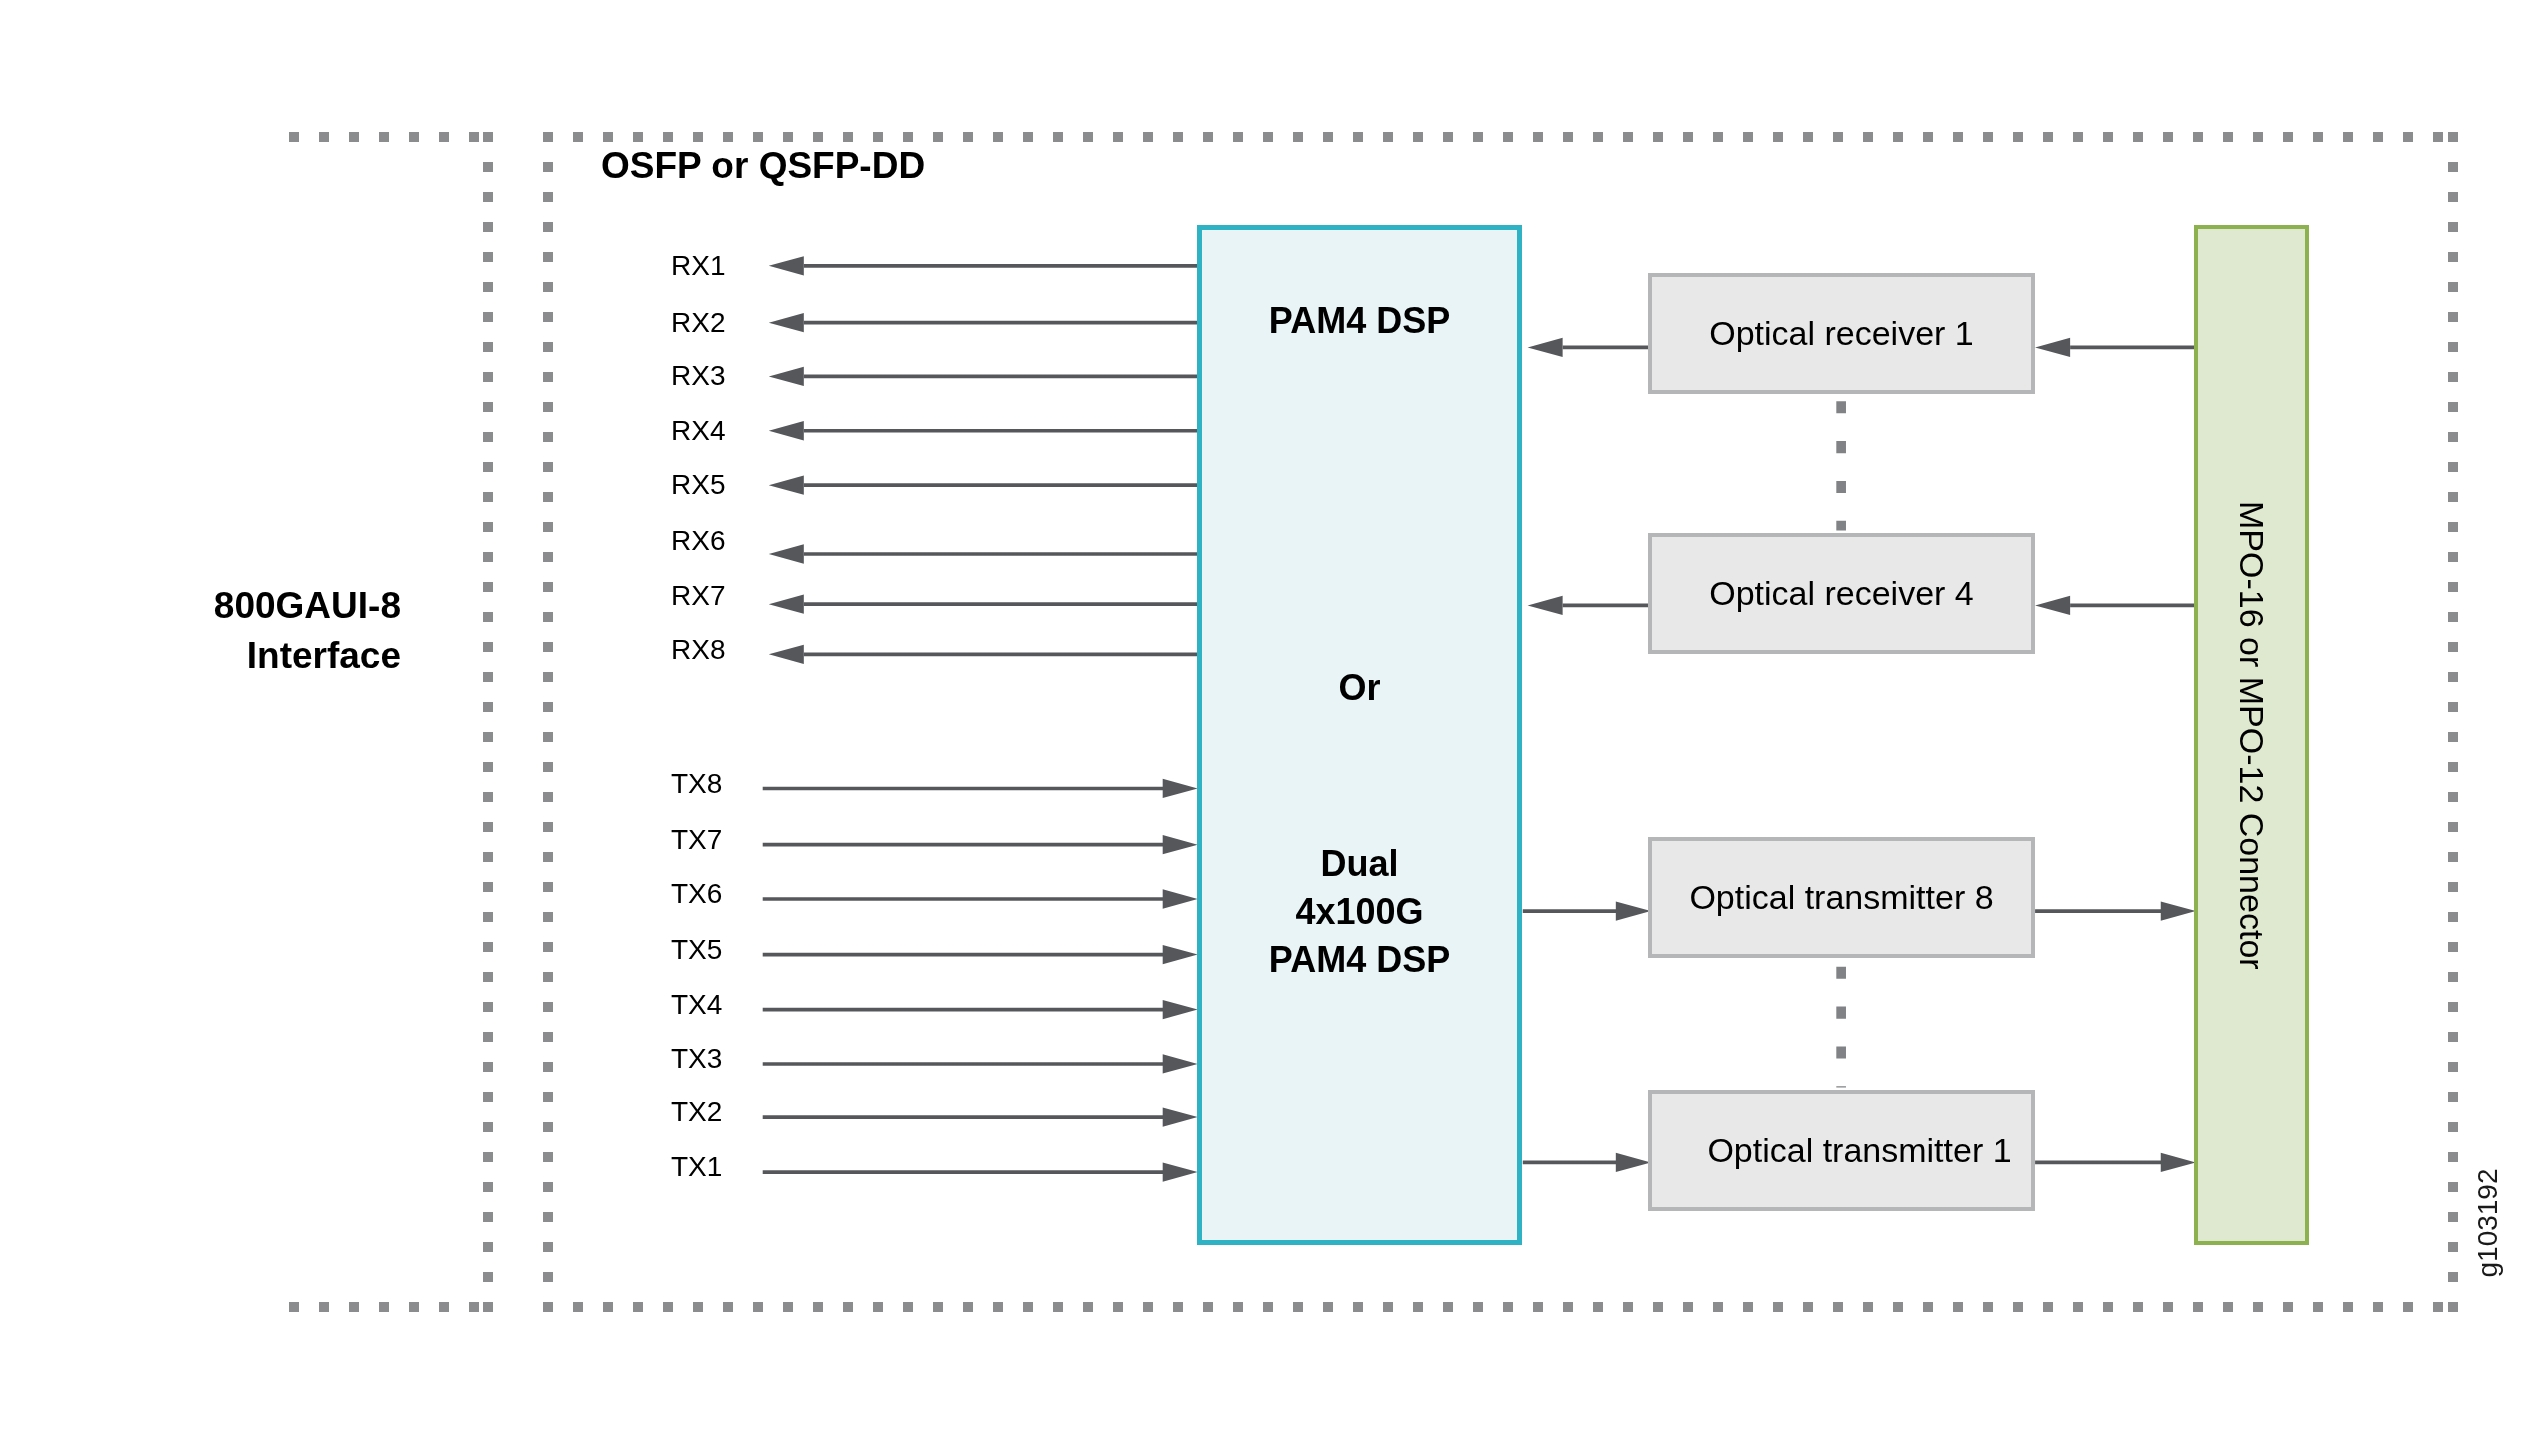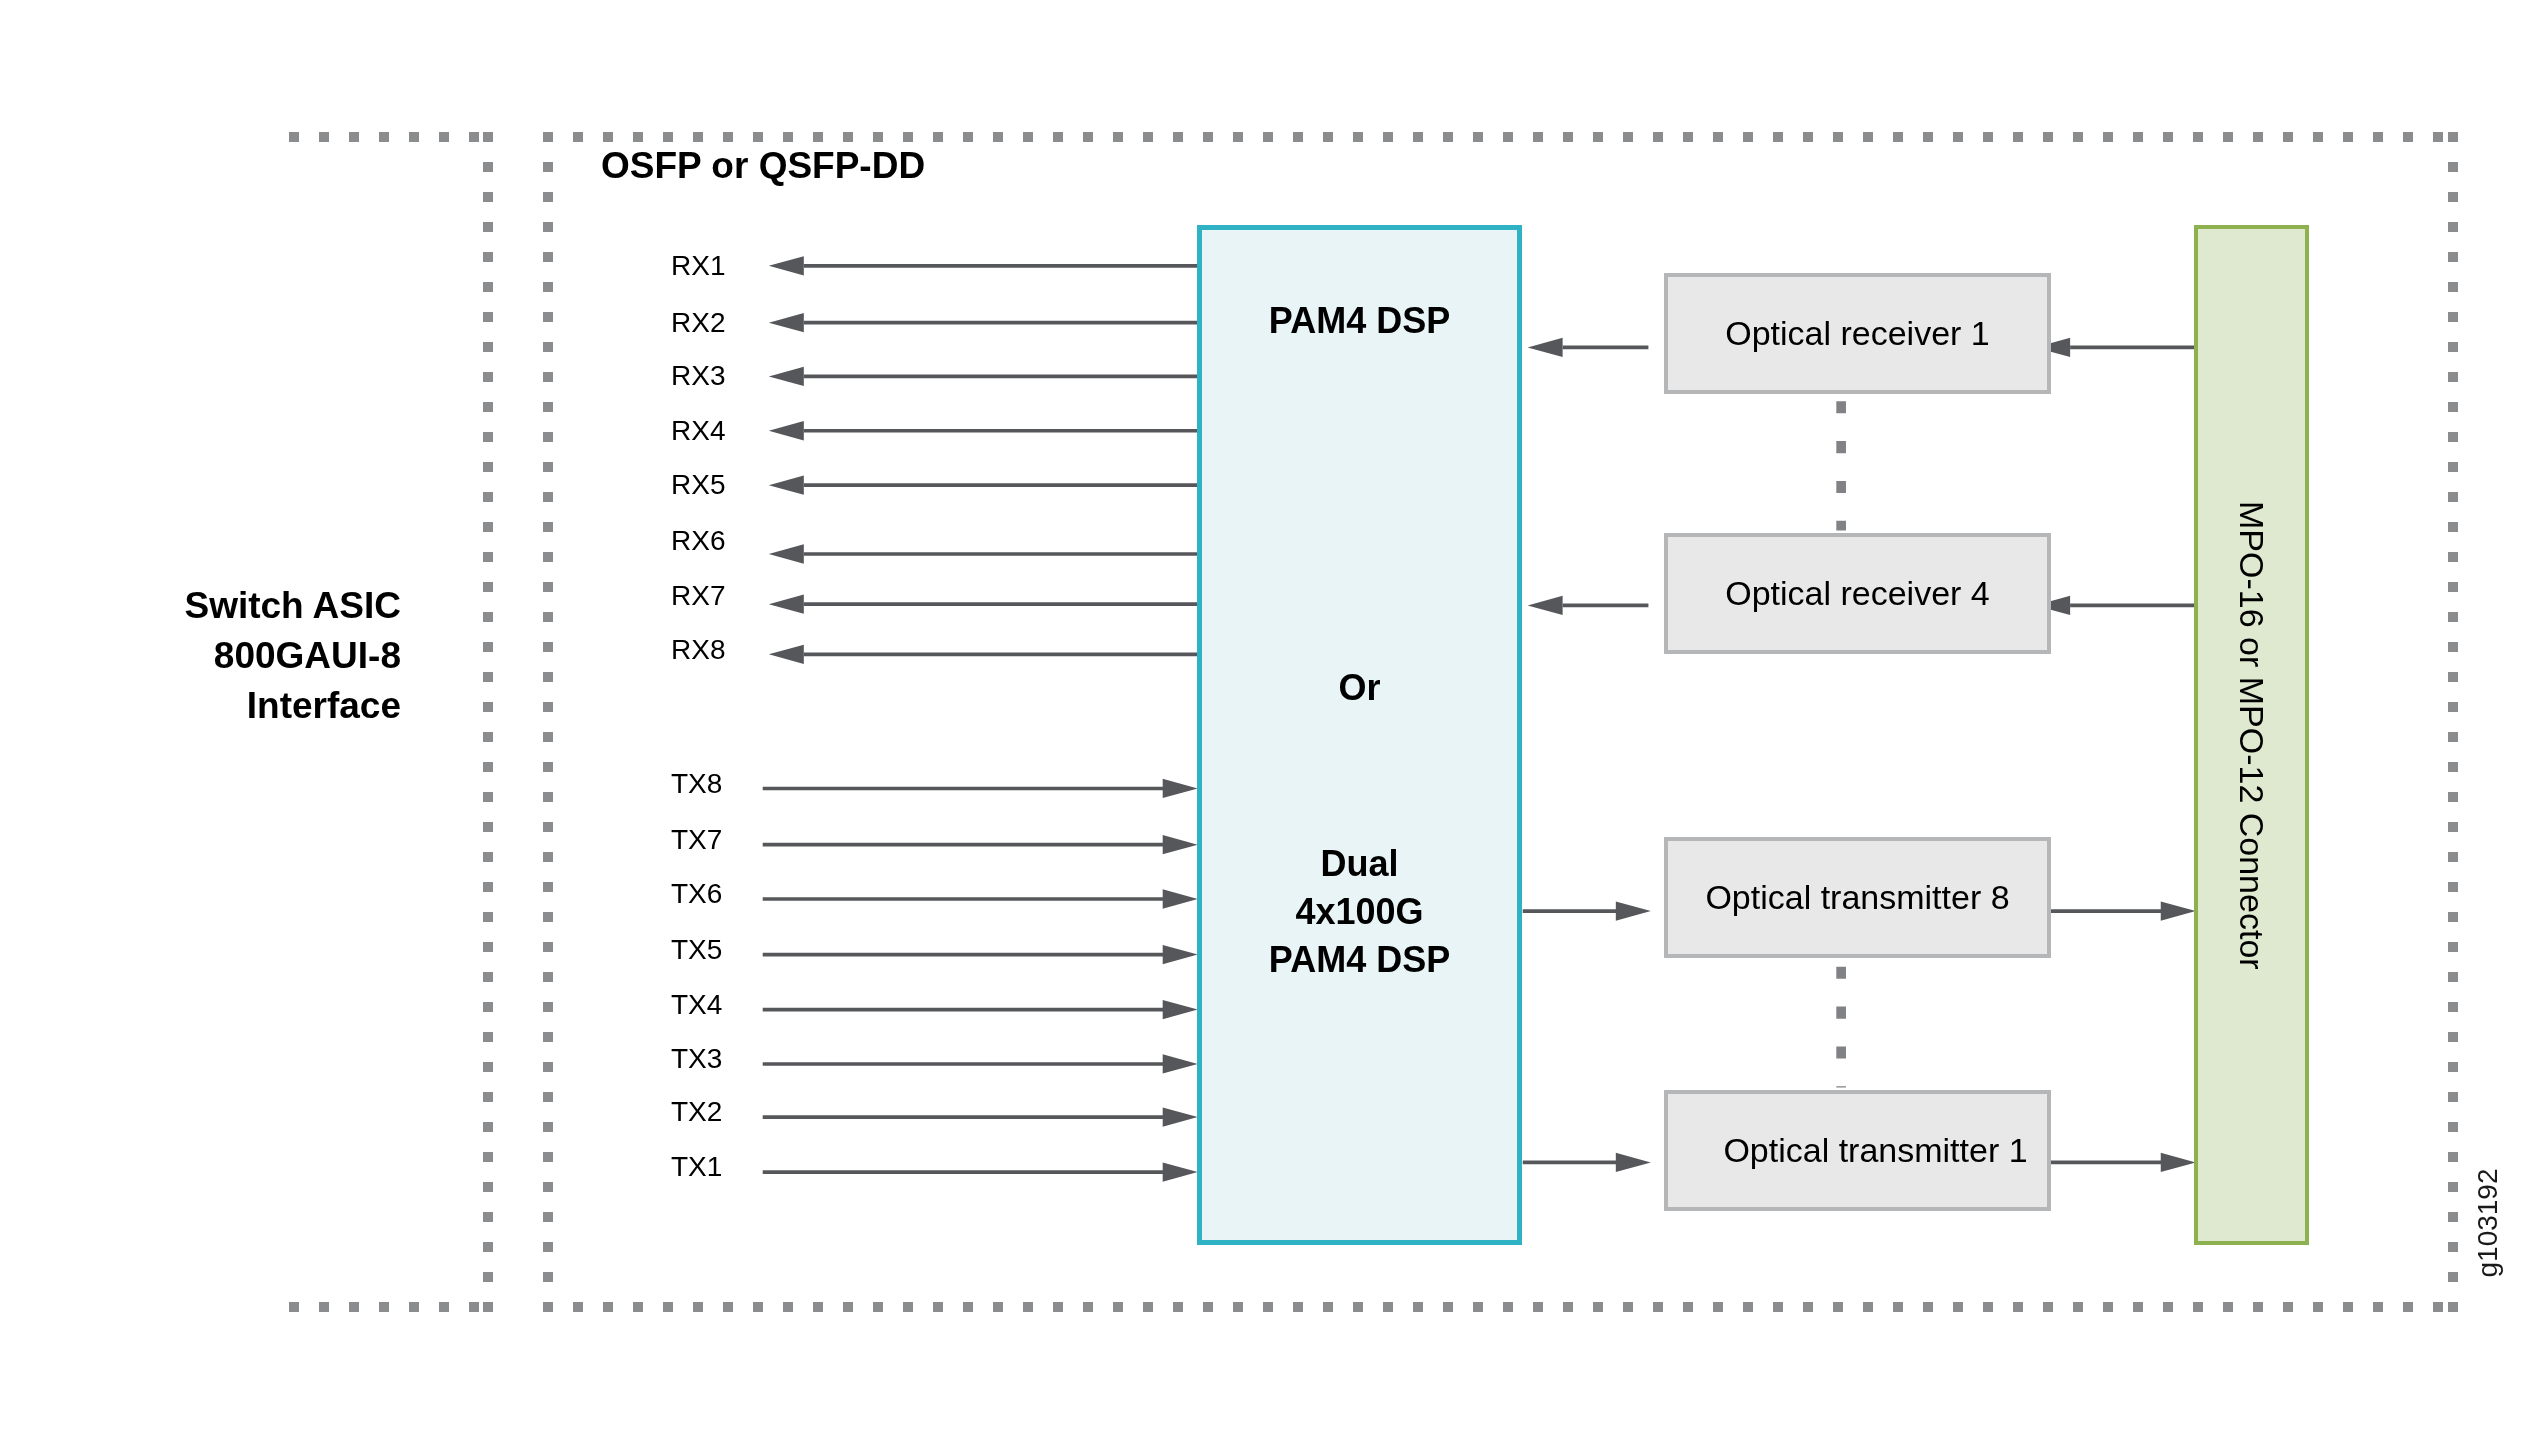--- a/index.html
+++ b/index.html
@@ -30,21 +30,21 @@
 
   .dsp-box{position:absolute;left:1197px;top:225px;width:325px;height:1020px;
            box-sizing:border-box;border:5.4px solid var(--teal-border);
            background:var(--teal-fill);}
   .dsp-text{position:absolute;left:1197px;width:325px;text-align:center;
             font-size:36px;line-height:48px;font-weight:600;}
 
   .opt-box{position:absolute;left:1648px;width:387px;height:121px;box-sizing:border-box;
            border:4.8px solid var(--gray-border);background:var(--gray-fill);
            display:flex;align-items:center;justify-content:center;
-           font-size:34px;font-weight:400;white-space:nowrap;margin-left:16px;}
+           font-size:34px;font-weight:400;white-space:nowrap;}
 
   .mpo-box{position:absolute;left:2194px;top:225px;width:115px;height:1020px;
            box-sizing:border-box;border:4.8px solid var(--green-border);
            background:var(--green-fill);
            display:flex;align-items:center;justify-content:center;}
   .mpo-label{writing-mode:vertical-rl;font-size:34px;font-weight:400;white-space:nowrap;}
 
   .figure-id{position:absolute;left:2409px;top:1208px;width:157px;height:30px;
              line-height:30px;font-size:28px;text-align:center;white-space:nowrap;
              transform:rotate(-90deg);color:#1a1a1a;}
@@ -64,21 +64,20 @@
   <div class="dashV" style="left:483px;top:132px;height:1180px;"></div>
 
   <div class="dashH" style="left:543px;top:132px;width:1915px;"></div>
   <div class="dashH" style="left:543px;top:1302px;width:1915px;"></div>
   <div class="dashV" style="left:543px;top:132px;height:1180px;"></div>
   <div class="dashV" style="left:2448px;top:132px;height:1180px;"></div>
 
   <div class="title">OSFP or QSFP-DD</div>
 
   <div class="asic-label">
-    <div>Switch ASIC</div>
     <div>800GAUI-8</div>
     <div>Interface</div>
   </div>
 
   <div class="sig-label" style="top:251px;">RX1</div>
   <div class="sig-label" style="top:308px;">RX2</div>
   <div class="sig-label" style="top:361px;">RX3</div>
   <div class="sig-label" style="top:416px;">RX4</div>
   <div class="sig-label" style="top:470px;">RX5</div>
   <div class="sig-label" style="top:526px;">RX6</div>

